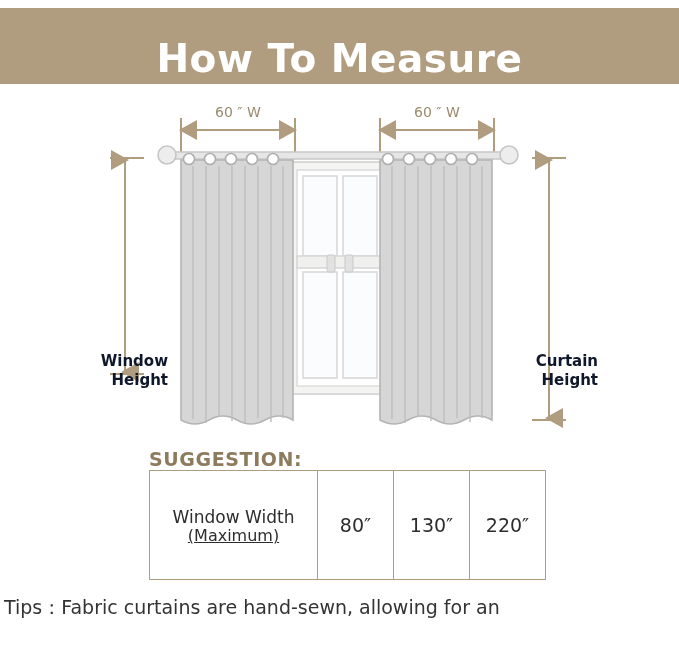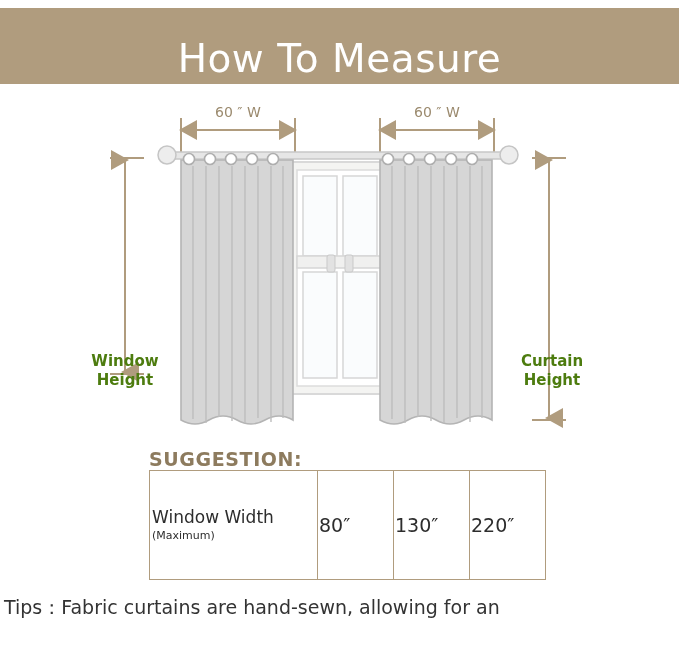--- a/index.html
+++ b/index.html
@@ -23,21 +23,21 @@
     width: 679px;
     height: 76px;
     background: #b09c7e;
     display: flex;
     align-items: center;
     justify-content: center;
   }
   .header-title {
     color: #ffffff;
     font-size: 39px;
-    font-weight: normal;
+    font-weight: bold;
     letter-spacing: 0.5px;
     font-family: "DejaVu Sans", sans-serif;
     margin-top: 25px;
   }
 
   
   .illustration {
     position: absolute;
     left: 0;
     top: 90px;
@@ -51,23 +51,23 @@
   .dim-label {
     font-family: "DejaVu Sans", sans-serif;
     fill: #9b8a6e;
   }
 
   .side-label {
     position: absolute;
     font-family: "DejaVu Sans", sans-serif;
     font-size: 15px;
     font-weight: bold;
-    color: #4d7c0f;
+    color: #0f172a;
     line-height: 19px;
-    text-align: center;
+    text-align: right;
   }
   #window-height-label {
     left: 82px;
     top: 262px;
     width: 86px;
   }
   #curtain-height-label {
     left: 506px;
     top: 262px;
     width: 92px;
@@ -93,41 +93,43 @@
     height: 110px;
   }
   table.suggestion-table {
     border-collapse: collapse;
     width: 383px;
     height: 110px;
     table-layout: fixed;
   }
   table.suggestion-table td {
     border: 1px solid #b09c7e;
+    text-align: center;
     vertical-align: middle;
     color: #2d2d2d;
     font-family: "DejaVu Sans", sans-serif;
   }
   td.label-cell {
     width: 163px;
     padding: 4px 2px;
   }
   td.val-cell {
     width: 73px;
     font-size: 19px;
   }
   .lbl-main {
     display: block;
     font-size: 17px;
     line-height: 21px;
   }
   .lbl-sub {
     display: block;
-    font-size: 11px;
+    font-size: 16px;
     line-height: 15px;
+    text-decoration: underline;
   }
 
   
   .tips {
     position: absolute;
     left: 4px;
     top: 592px;
     width: 545px;
     text-align: left;
     font-size: 19px;

